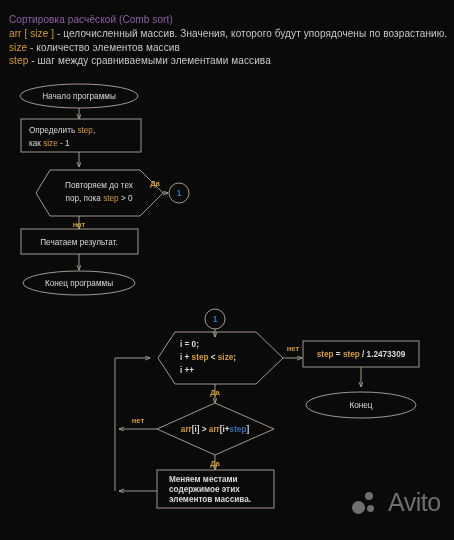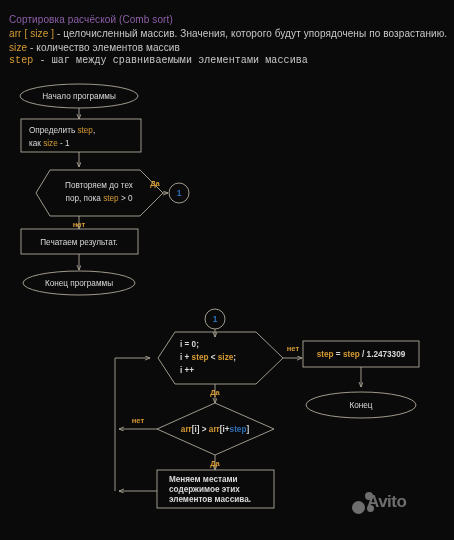--- a/index.html
+++ b/index.html
@@ -24,37 +24,37 @@
   .hdr {
     position: absolute;
     left: 9px;
     white-space: nowrap;
     font-size: 10px;
     letter-spacing: 0.1px;
   }
   #title    { top: 14px;  color: #8e5fa8; }
   #line-arr { top: 28px;  color: #c8c8c8; }
   #line-size{ top: 42px;  color: #c8c8c8; }
-  #line-step{ top: 55px;  color: #c8c8c8; font-family: Liberation Mono, monospace; }
+  #line-step{ top: 55px;  color: #c8c8c8; }
   .v  { color: #d79b32; }
 
   
   #avito {
     position: absolute;
     left: 352px;
     top: 489px;
     width: 96px;
     height: 32px;
   }
   #avito .wm-text {
     position: absolute;
-    left: 15px;
+    left: 36px;
     top: -2px;
-    font-size: 17px;
-    font-weight: bold;
+    font-size: 25px;
+    font-weight: normal;
     color: #6e6e6e;
     letter-spacing: -0.5px;
     line-height: 30px;
   }
   .dot { position: absolute; border-radius: 50%; background: #6e6e6e; }
   #d1 { left: 0px;  top: 12px; width: 13px; height: 13px; }
   #d2 { left: 13px; top: 3px;  width: 8px;  height: 8px;  }
   #d3 { left: 15px; top: 16px; width: 7px;  height: 7px;  }
 </style>
 </head>

